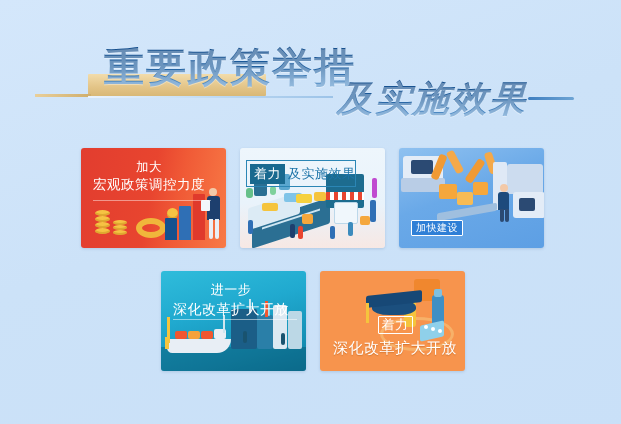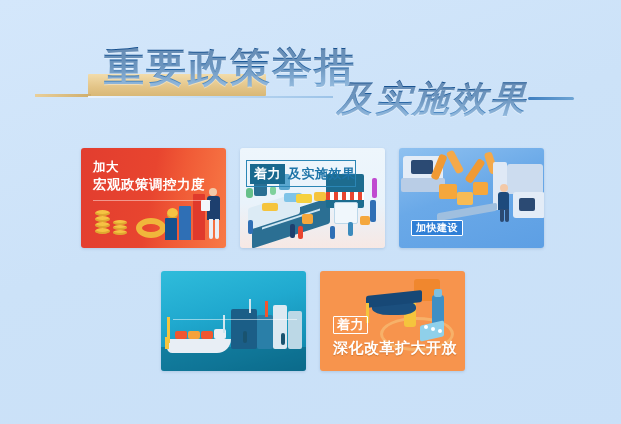--- a/index.html
+++ b/index.html
@@ -52,22 +52,22 @@
 
   
   .card{
     position:absolute;width:145px;height:100px;
     border-radius:3px;overflow:hidden;
     box-shadow:0 1px 3px rgba(30,70,120,.16);
   }
   .card .scene{position:absolute;inset:0;}
   .card .caption{
     position:absolute;z-index:6;
-    font-weight:bold;line-height:1.22;
-    white-space:nowrap;letter-spacing:.5px;
+    font-weight:normal;line-height:1.22;
+    white-space:nowrap;letter-spacing:.5px;text-align:center;
   }
   .cap-l1{display:block;}
   .cap-l2{display:block;}
 
   
   #card-1{left:81px;top:148px;
     background:linear-gradient(100deg,#e23d2f 0%,#e8452f 48%,#f05a36 66%,#f87a46 100%);}
   #card-1 .caption{left:12px;top:12px;color:#fff;font-size:12.5px;}
   #card-1 .cap-l1{font-size:12.5px;}
   #card-1 .cap-l2{font-size:13.5px;margin-top:2px;}
@@ -295,20 +295,24 @@
       <div class="iso" style="left:62px;top:44px;width:2px;height:18px;background:#cfe6ef;"></div>
       <div class="iso" style="left:88px;top:28px;width:2px;height:14px;background:#cfe6ef;"></div>
       <div class="iso" style="left:104px;top:30px;width:3px;height:16px;background:#f0562f;"></div>
 
       <div class="blob" style="left:82px;top:60px;width:4px;height:12px;background:#19536f;border-radius:2px;"></div>
       <div class="blob" style="left:120px;top:62px;width:4px;height:12px;background:#19536f;border-radius:2px;"></div>
 
       <div class="iso" style="left:4px;top:66px;width:4px;height:12px;background:#f5c43d;"></div>
     </div>
     <div class="c4-underline"></div>
+    <div class="caption">
+      <span class="cap-l1">进一步</span>
+      <span class="cap-l2">深化改革扩大开放</span>
+    </div>
   </div>
 
   <div class="card" id="card-5">
     <div class="scene">
 
       <div class="iso" style="left:60px;top:46px;width:74px;height:34px;border:3px solid #f7b169;
             border-radius:50%;box-sizing:border-box;"></div>
 
       <div class="iso" style="left:94px;top:8px;width:26px;height:22px;background:#f0872e;border-radius:3px;"></div>
       <div class="iso" style="left:84px;top:22px;width:12px;height:34px;background:#f5c43d;border-radius:3px;"></div>

